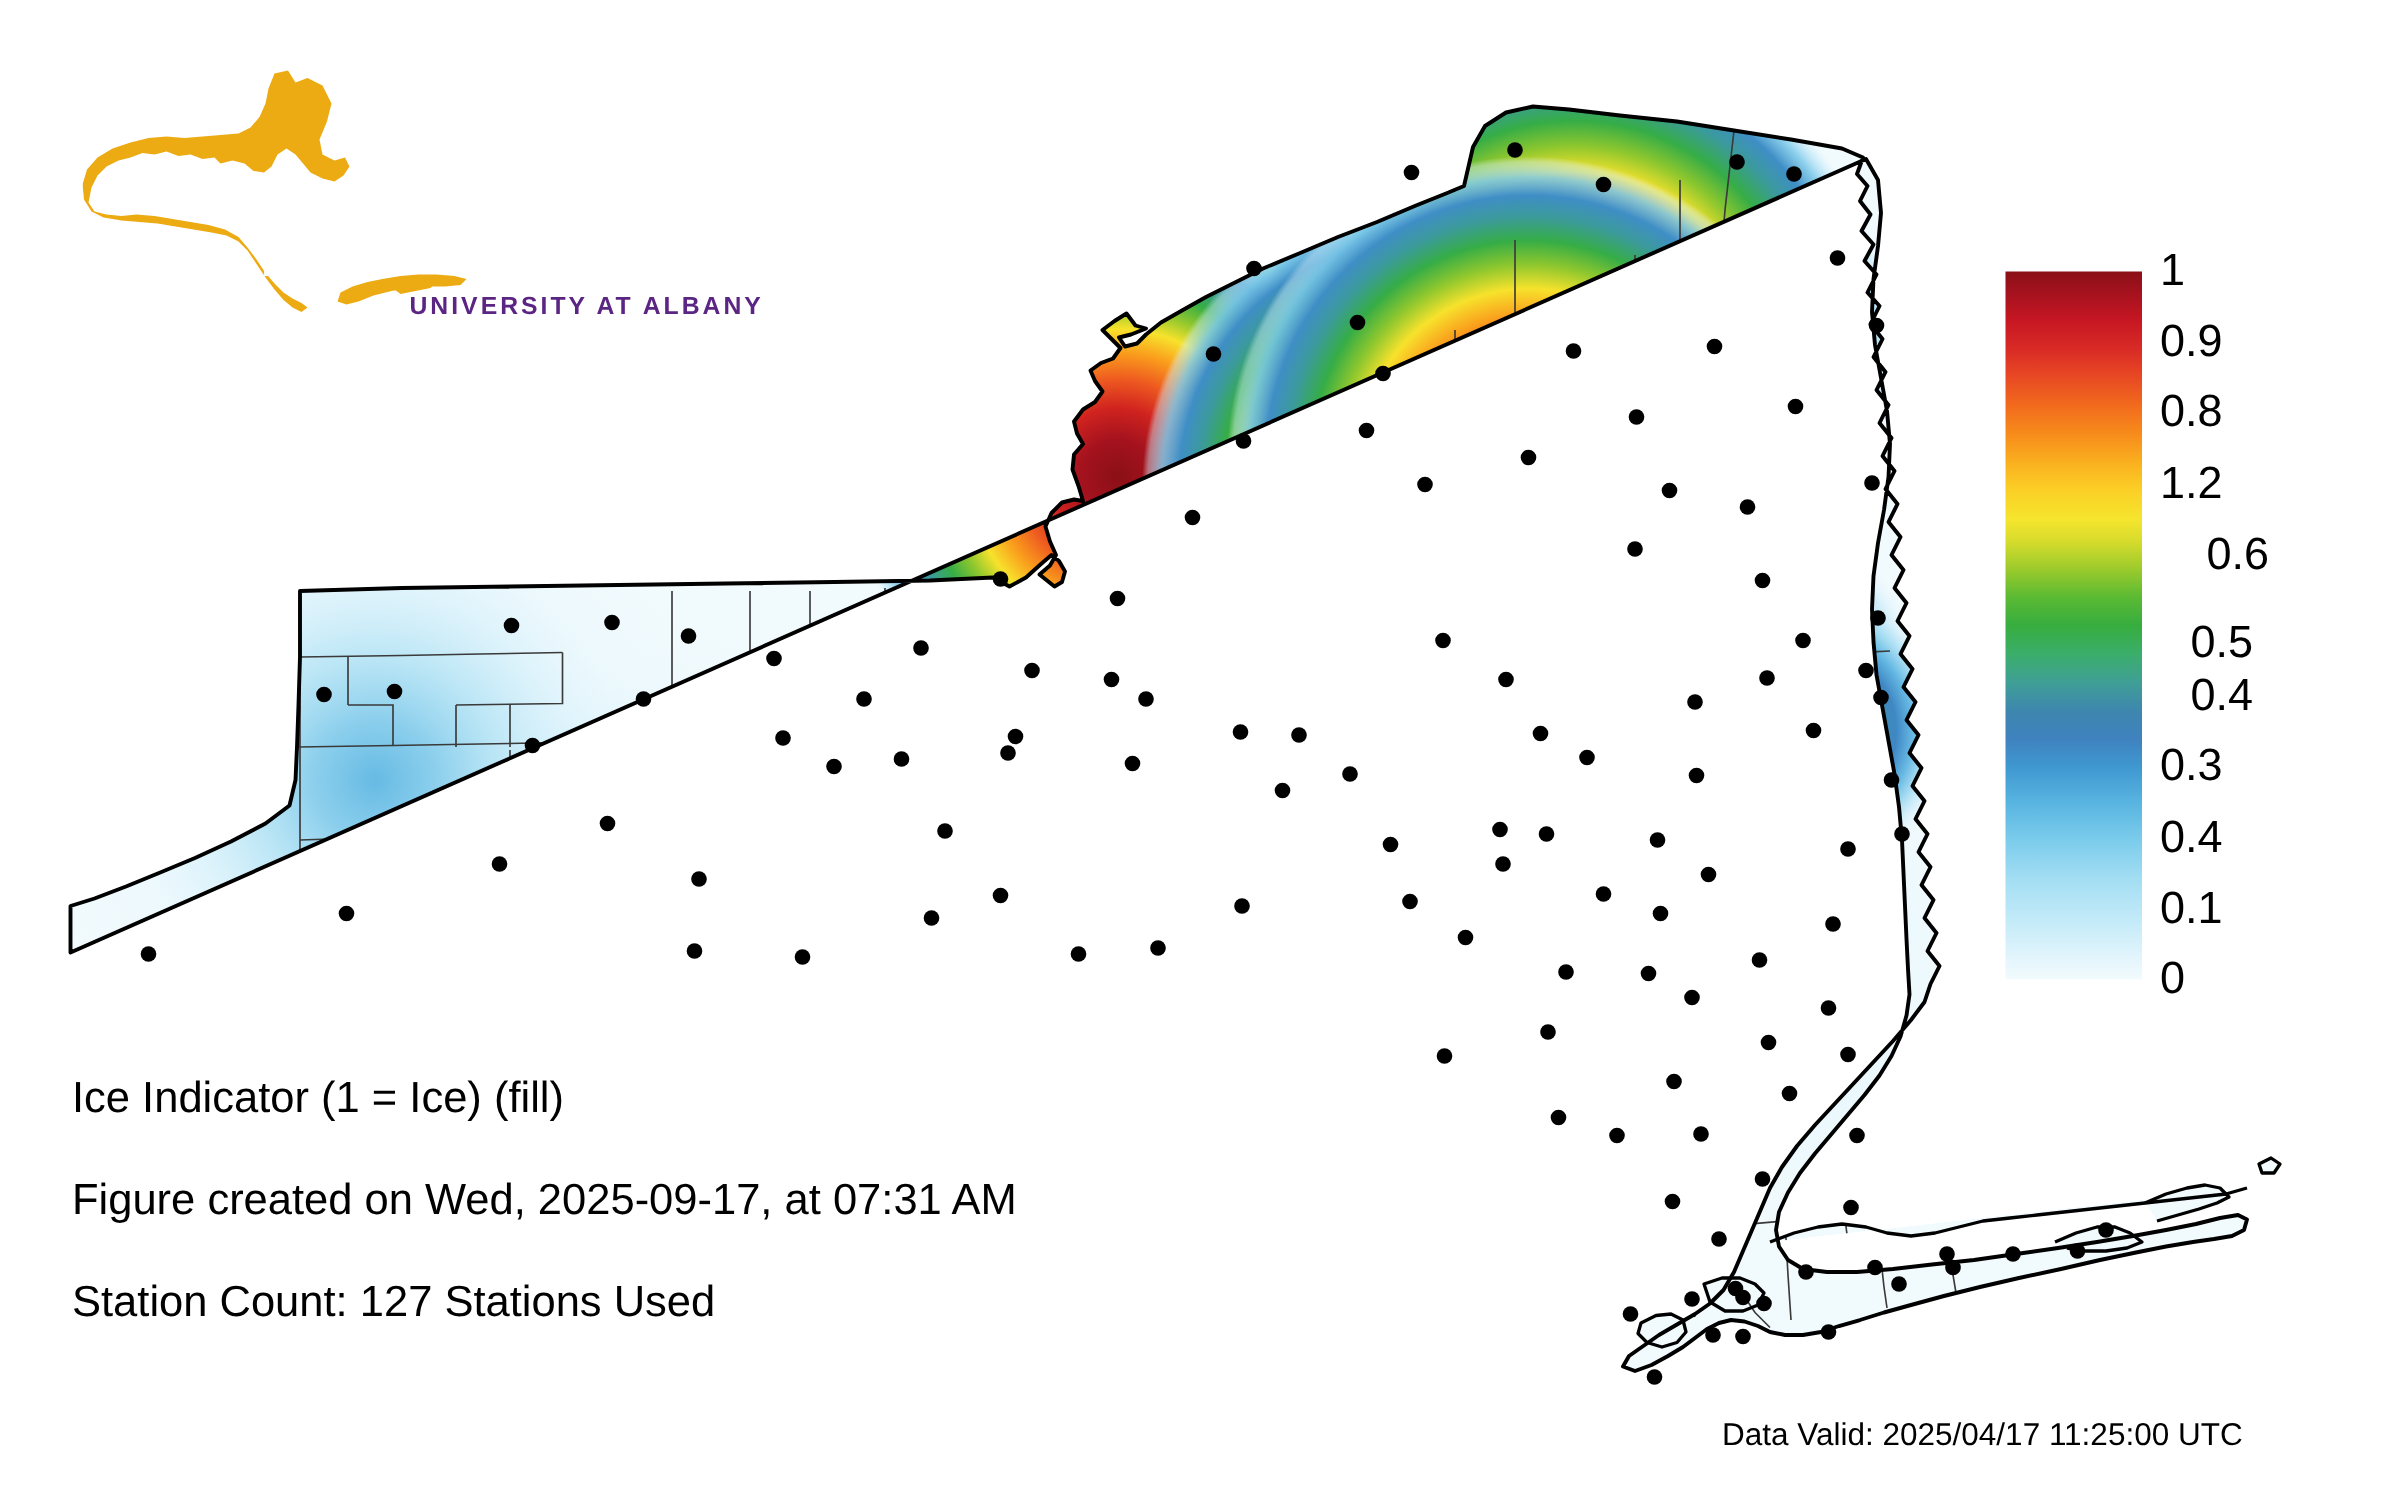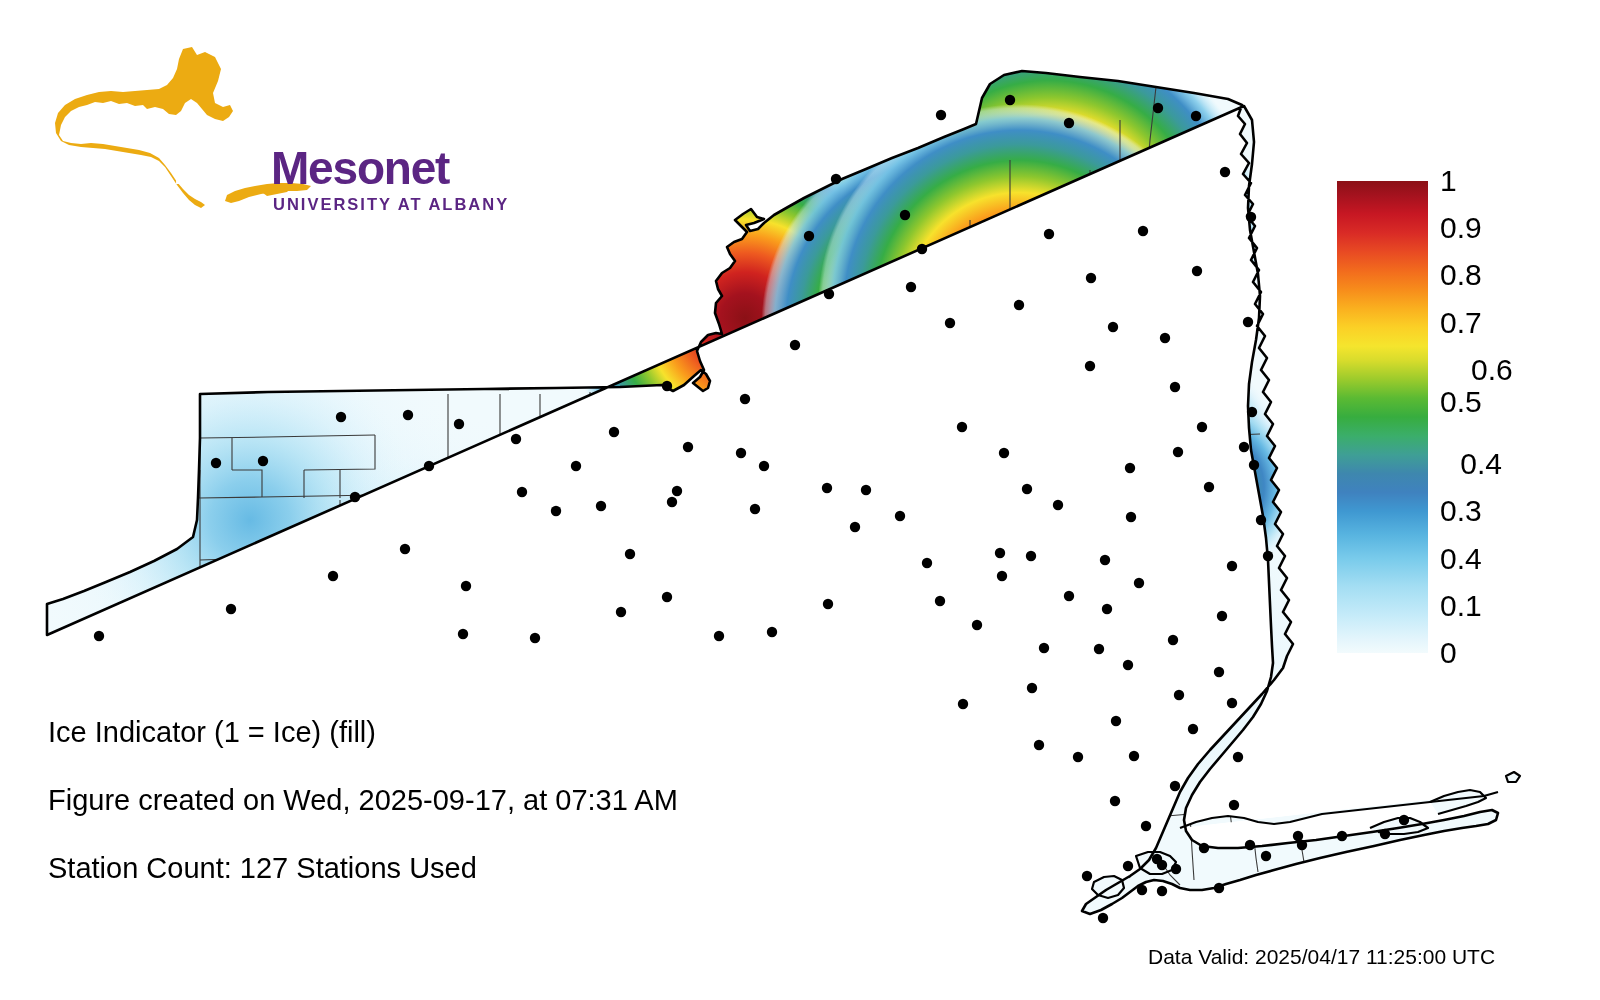--- a/index.html
+++ b/index.html
@@ -178,21 +178,20 @@
              L14 100 L6 96 L1 88 L0 78 L3 68 L10 60 L20 54 L32 50 L44 47
              L56 46 L68 47 L80 46 L92 45 L104 44 L112 40 L118 33 L122 24
              L124 14 Z" fill="#ecab12"></path>
     <path d="M172 150 L180 146 L190 143 L200 141 L212 139 L224 138 L236 138
              L248 139 L256 141 L252 145 L242 146 L230 146 L218 147 L206 149
              L194 152 L184 156 L176 158 L170 156 Z" fill="#ecab12"></path>
     <path d="M208 148 L216 145 L226 143 L236 143 L232 147 L222 149 L212 151 Z" fill="#ecab12"></path>
   </svg>
   <div id="logo-wordmark">
     <span class="wm-nys">NYS</span>
-    <span class="wm-meso">Mesonet</span>
     <span class="wm-uni">UNIVERSITY AT ALBANY</span>
   </div>
 </div>
 
 <svg id="map-area" viewBox="0 0 1600 1000">
   <defs>
 
     <radialGradient id="gHot" cx="50%" cy="50%" r="50%">
       <stop offset="0%" stop-color="#8b1016" stop-opacity="1"></stop>
       <stop offset="14%" stop-color="#a4121e" stop-opacity="1"></stop>
@@ -609,23 +608,23 @@
       <circle cx="1302" cy="845" r="5.2" fill="#000000"></circle>
     </g>
 </svg>
 
 <div id="colorbar-group">
   <div id="colorbar-bar"></div>
   <div id="colorbar-ticks">
       <div class="cb-tick-label" style="top: -15px;">1</div>
       <div class="cb-tick-label" style="top: 32.2px;">0.9</div>
       <div class="cb-tick-label" style="top: 79.4px;">0.8</div>
-      <div class="cb-tick-label" style="top: 126.6px;">0.7</div>
+      <div class="cb-tick-label" style="top: 126.6px;">1.2</div>
       <div class="cb-tick-label" style="top: 173.8px; margin-left: 31px;">0.6</div>
-      <div class="cb-tick-label" style="top: 206px;">0.5</div>
+      <div class="cb-tick-label" style="top: 233px; text-align: right;">0.5</div>
       <div class="cb-tick-label" style="top: 268.2px; text-align: right;">0.4</div>
       <div class="cb-tick-label" style="top: 315.4px;">0.3</div>
       <div class="cb-tick-label" style="top: 362.6px;">0.4</div>
       <div class="cb-tick-label" style="top: 409.8px;">0.1</div>
       <div class="cb-tick-label" style="top: 457px;">0</div>
     </div>
 </div>
 
 <div id="annotations">
   <div class="anno-line" id="anno-0">Ice Indicator (1 = Ice) (fill)</div>

